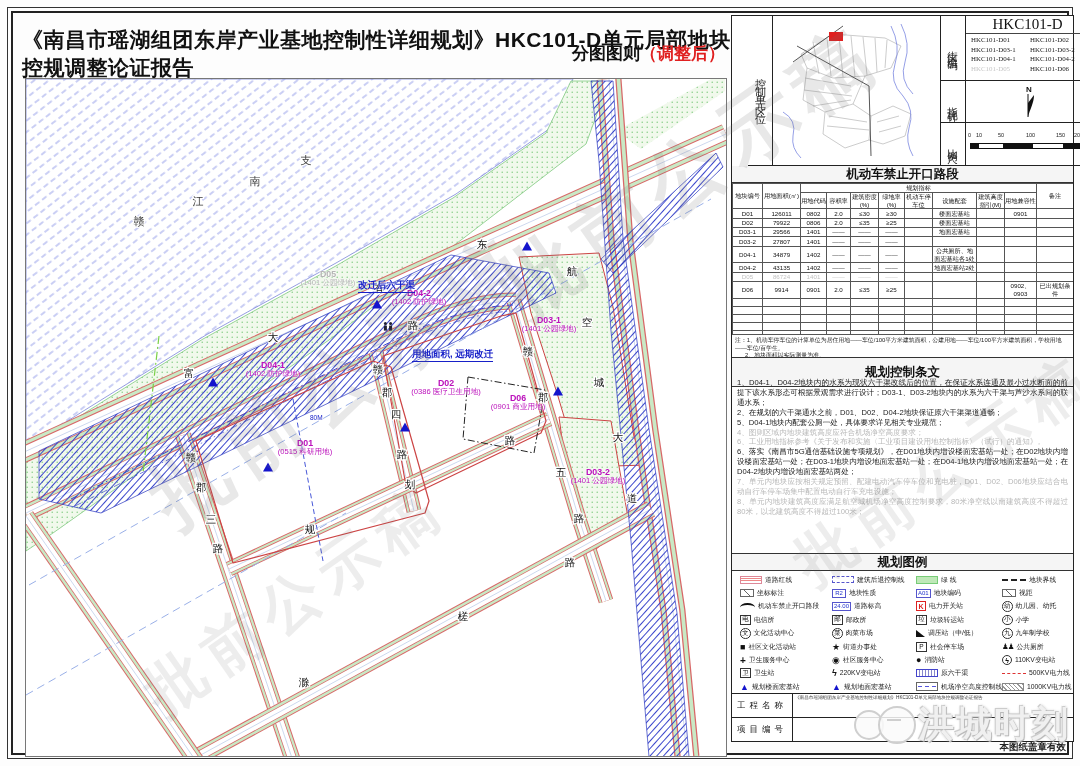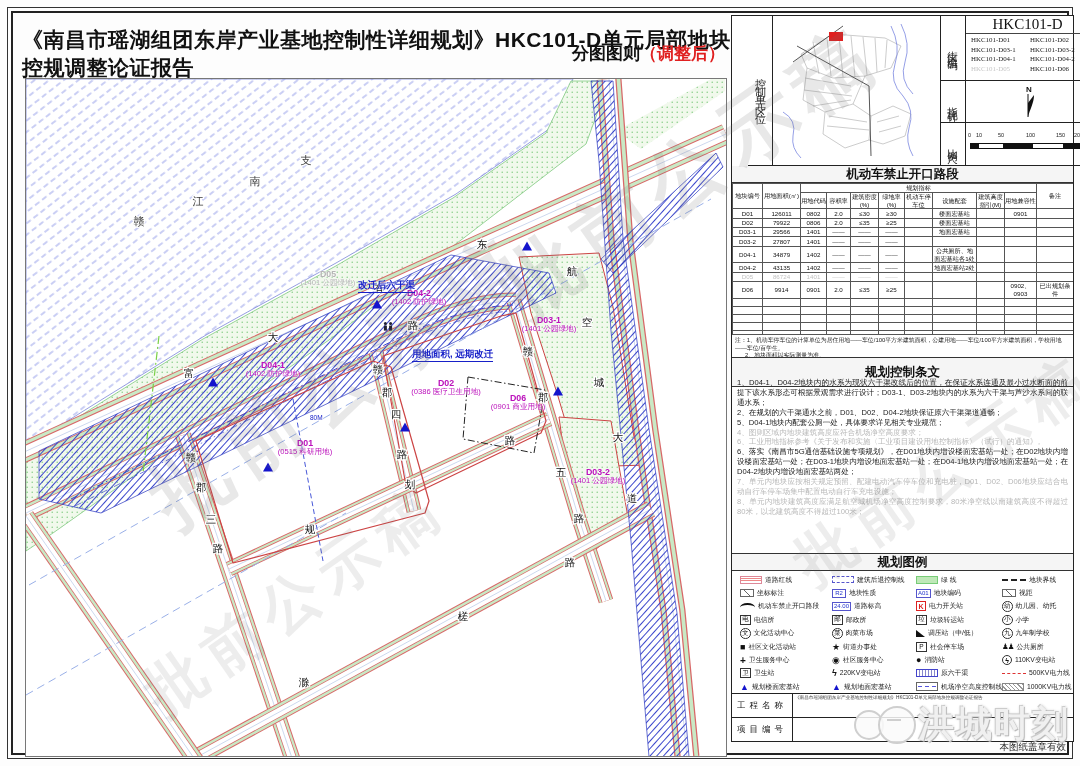--- a/index.html
+++ b/index.html
@@ -69,21 +69,21 @@
   #tb-logo .in1{width:16px;height:16px;border:2px solid #fff;display:flex;align-items:center;justify-content:center;}
   #tb-logo .in2{width:6px;height:6px;background:#fff;}
   #tb-inst{font-size:12.3px;font-weight:bold;white-space:nowrap;letter-spacing:-.5px;}
   #tb-cert{font-size:4.3px;color:#333;margin-top:2px;white-space:nowrap;}
   #tb-mid{width:60px;display:flex;flex-direction:column;}
   #tb-mid>div{flex:1;display:flex;align-items:center;justify-content:center;font-size:8.5px;letter-spacing:4px;border-bottom:.7px solid #222;}
   #tb-mid>div:last-child{border-bottom:none;}
   #tb-right{flex:1;display:flex;flex-direction:column;}
   #tb-right>div{flex:1;border-bottom:.7px solid #222;border-left:.7px solid #222;font-size:4.6px;color:#333;padding:1px 2px;line-height:1.4;overflow:hidden;}
   #tb-right>div:last-child{border-bottom:none;}
-  #stamp-note{position:absolute;right:14px;top:741px;font-size:9.5px;color:#222;}
+  #stamp-note{position:absolute;right:14px;top:741px;font-size:9.5px;color:#222;font-weight:bold;}
   .watermark{position:absolute;color:rgba(110,110,110,.16);font-size:78px;font-weight:bold;white-space:nowrap;letter-spacing:10px;transform:rotate(-35deg);pointer-events:none;z-index:50;font-family:"Liberation Serif",serif;}
   .watermark.small{font-size:60px;color:rgba(110,110,110,.12);}
   #brand{position:absolute;right:10px;top:700px;z-index:60;display:flex;align-items:center;pointer-events:none;}
   #brand .bubble{width:26px;height:26px;border-radius:50%;background:rgba(250,250,250,.85);border:2px solid #cfcfcf;margin-right:-6px;position:relative;}
   #brand .bubble.b2{width:34px;height:34px;z-index:1;}
   #brand .bubble .eyes{position:absolute;left:7px;top:11px;width:14px;height:4px;border-top:2px solid #cfcfcf;}
   #brand-text{font-size:36px;font-weight:bold;color:#f0f0f0;letter-spacing:2px;text-shadow:1px 1px 0 #bbb,-1px -1px 0 #ccc,0 0 3px #bbb;margin-left:8px;font-family:"Liberation Serif",serif;}
 </style>
 </head>
 <body>

